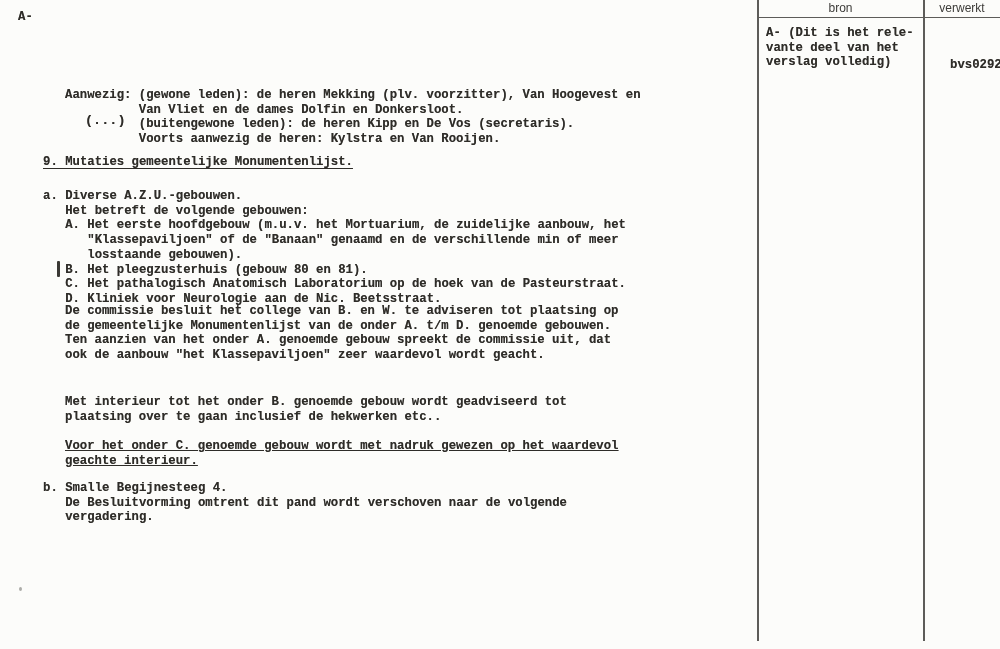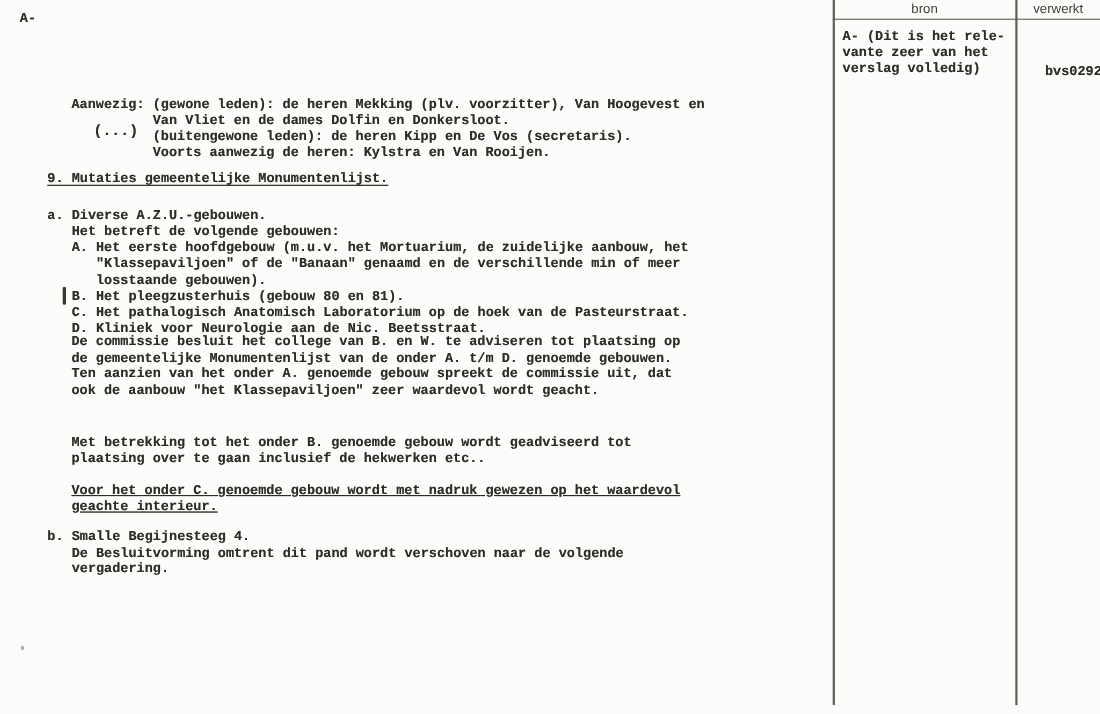--- a/index.html
+++ b/index.html
@@ -105,35 +105,35 @@
    A. Het eerste hoofdgebouw (m.u.v. het Mortuarium, de zuidelijke aanbouw, het
       "Klassepaviljoen" of de "Banaan" genaamd en de verschillende min of meer
       losstaande gebouwen).
    B. Het pleegzusterhuis (gebouw 80 en 81).
    C. Het pathalogisch Anatomisch Laboratorium op de hoek van de Pasteurstraat.
    D. Kliniek voor Neurologie aan de Nic. Beetsstraat.</div>
   <div class="typed para1">De commissie besluit het college van B. en W. te adviseren tot plaatsing op
 de gemeentelijke Monumentenlijst van de onder A. t/m D. genoemde gebouwen.
 Ten aanzien van het onder A. genoemde gebouw spreekt de commissie uit, dat
 ook de aanbouw "het Klassepaviljoen" zeer waardevol wordt geacht.</div>
-  <div class="typed para2">Met betrekking tot het onder B. genoemde gebouw wordt geadviseerd tot
+  <div class="typed para2">Met interieur tot het onder B. genoemde gebouw wordt geadviseerd tot
 plaatsing over te gaan inclusief de hekwerken etc..</div>
   <div class="typed para3">Voor het onder C. genoemde gebouw wordt met nadruk gewezen op het waardevol
 geachte interieur.</div>
   <div class="typed item-b">b. Smalle Begijnesteeg 4.
    De Besluitvorming omtrent dit pand wordt verschoven naar de volgende
    vergadering.</div>
 
   <div class="margin-tick"></div>
 
   <div class="speck"></div>
 
   <div class="vline vline-left"></div>
   <div class="vline vline-mid"></div>
   <div class="hline"></div>
   <div class="th th-bron">bron</div>
   <div class="th th-verwerkt">verwerkt</div>
   <div class="typed bron-note">A- (Dit is het rele-
-vante zeer van het
+vante deel van het
 verslag volledig)</div>
   <div class="typed verwerkt-value">bvs0292</div>
 
 </div>
 
 </body></html>

